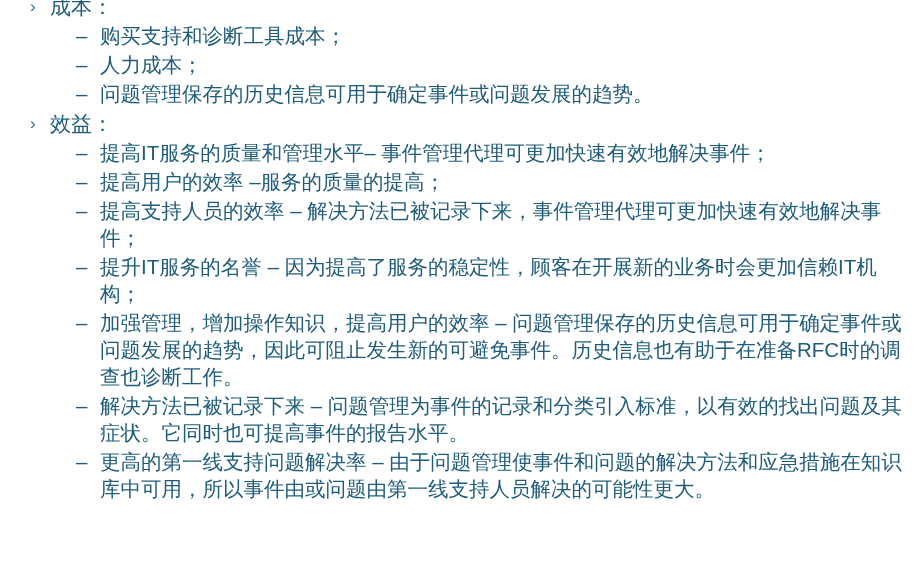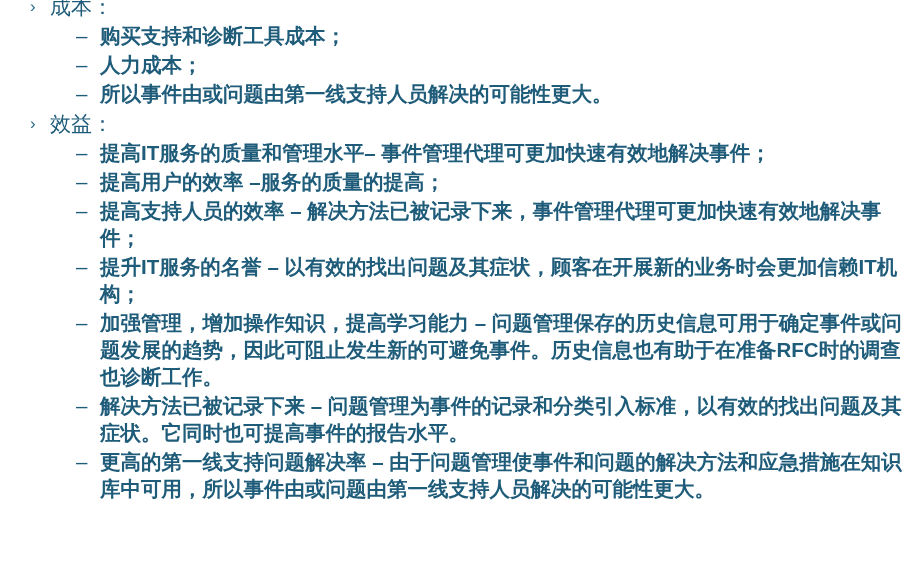--- a/index.html
+++ b/index.html
@@ -61,21 +61,20 @@
   .l2 .dash {
     position: absolute;
     left: 52px;
     top: 0;
     font-size: 20.5px;
     line-height: 27px;
     color: #1F5C7A;
   }
   .l2 .txt {
     display: block;
-    font-weight: bold;
   }
   .tight {
     margin-bottom: 0;
   }
   .first-clipped {
     
     margin-top: -8px;
   }
 </style>
 </head>
@@ -93,21 +92,21 @@
         <li class="l2">
           <span class="dash">–</span>
           <span class="txt">购买支持和诊断工具成本；</span>
         </li>
         <li class="l2">
           <span class="dash">–</span>
           <span class="txt">人力成本；</span>
         </li>
         <li class="l2">
           <span class="dash">–</span>
-          <span class="txt">所以事件由或问题由第一线支持人员解决的可能性更大。</span>
+          <span class="txt">问题管理保存的历史信息可用于确定事件或问题发展的趋势。</span>
         </li>
       </ul>
     </li>
 
     <li class="l1">
       <span class="bullet">›</span>
       <span>效益：</span>
     </li>
     <li>
       <ul class="l2list">
@@ -118,25 +117,25 @@
         <li class="l2">
           <span class="dash">–</span>
           <span class="txt">提高用户的效率 –服务的质量的提高；</span>
         </li>
         <li class="l2">
           <span class="dash">–</span>
           <span class="txt">提高支持人员的效率 – 解决方法已被记录下来，事件管理代理可更加快速有效地解决事件；</span>
         </li>
         <li class="l2">
           <span class="dash">–</span>
-          <span class="txt">提升IT服务的名誉 – 以有效的找出问题及其症状，顾客在开展新的业务时会更加信赖IT机构；</span>
+          <span class="txt">提升IT服务的名誉 – 因为提高了服务的稳定性，顾客在开展新的业务时会更加信赖IT机构；</span>
         </li>
         <li class="l2">
           <span class="dash">–</span>
-          <span class="txt">加强管理，增加操作知识，提高学习能力 – 问题管理保存的历史信息可用于确定事件或问题发展的趋势，因此可阻止发生新的可避免事件。历史信息也有助于在准备RFC时的调查也诊断工作。</span>
+          <span class="txt">加强管理，增加操作知识，提高用户的效率 – 问题管理保存的历史信息可用于确定事件或问题发展的趋势，因此可阻止发生新的可避免事件。历史信息也有助于在准备RFC时的调查也诊断工作。</span>
         </li>
         <li class="l2">
           <span class="dash">–</span>
           <span class="txt">解决方法已被记录下来 – 问题管理为事件的记录和分类引入标准，以有效的找出问题及其症状。它同时也可提高事件的报告水平。</span>
         </li>
         <li class="l2 tight">
           <span class="dash">–</span>
           <span class="txt">更高的第一线支持问题解决率 – 由于问题管理使事件和问题的解决方法和应急措施在知识库中可用，所以事件由或问题由第一线支持人员解决的可能性更大。</span>
         </li>
       </ul>

